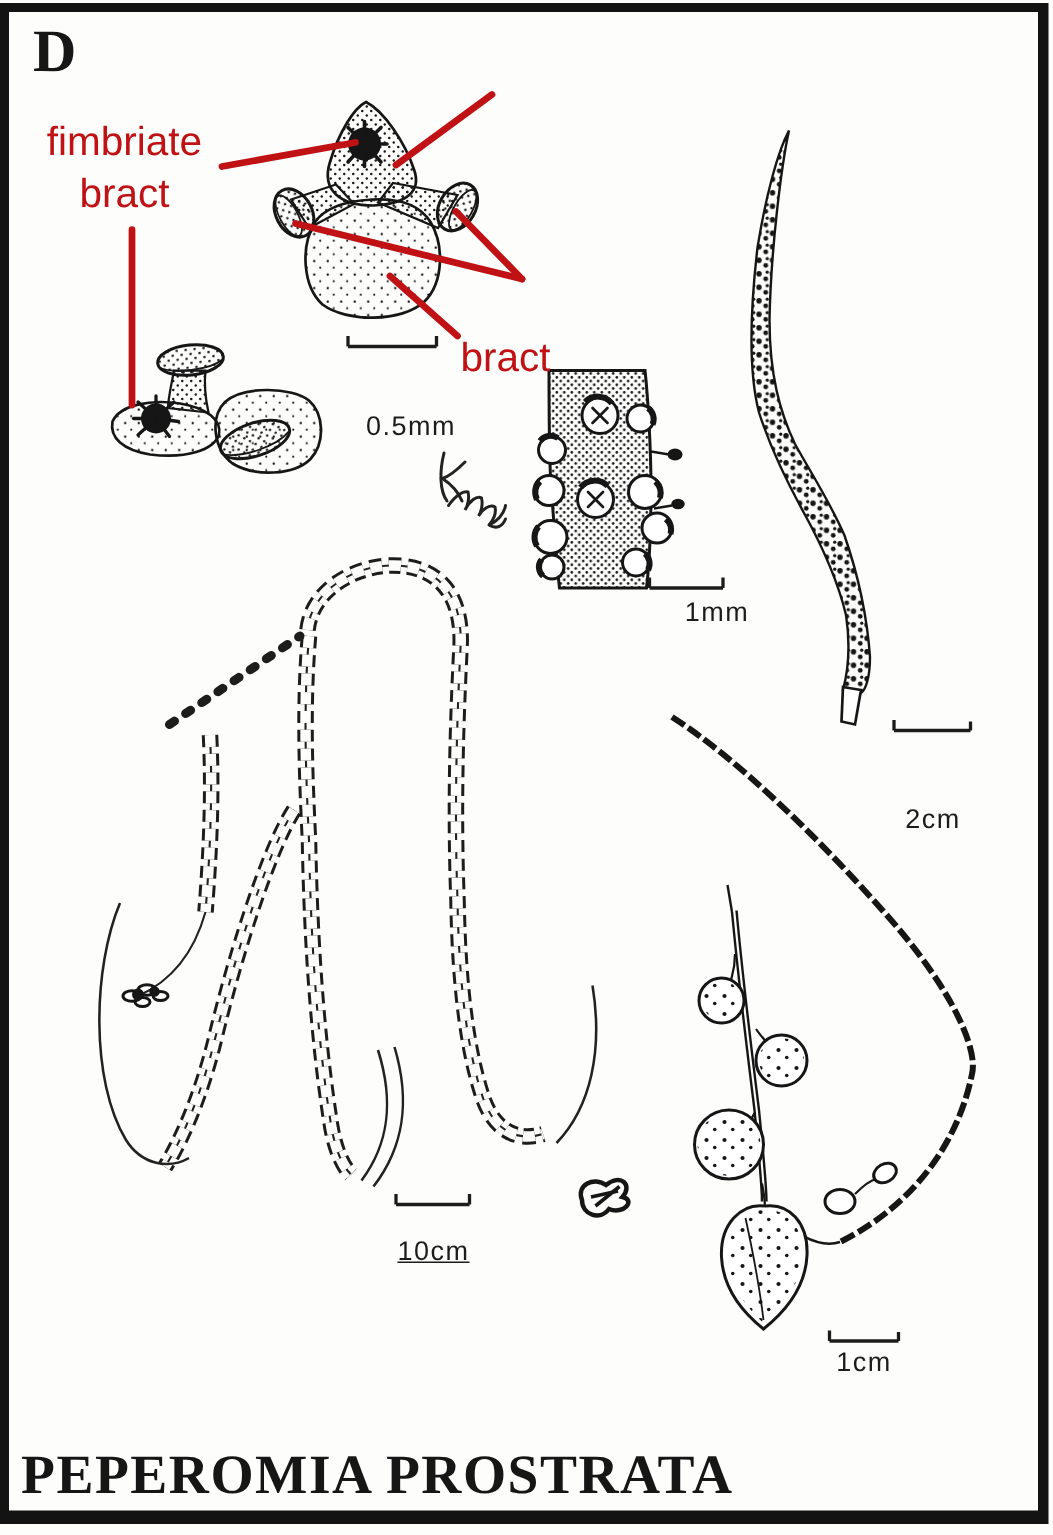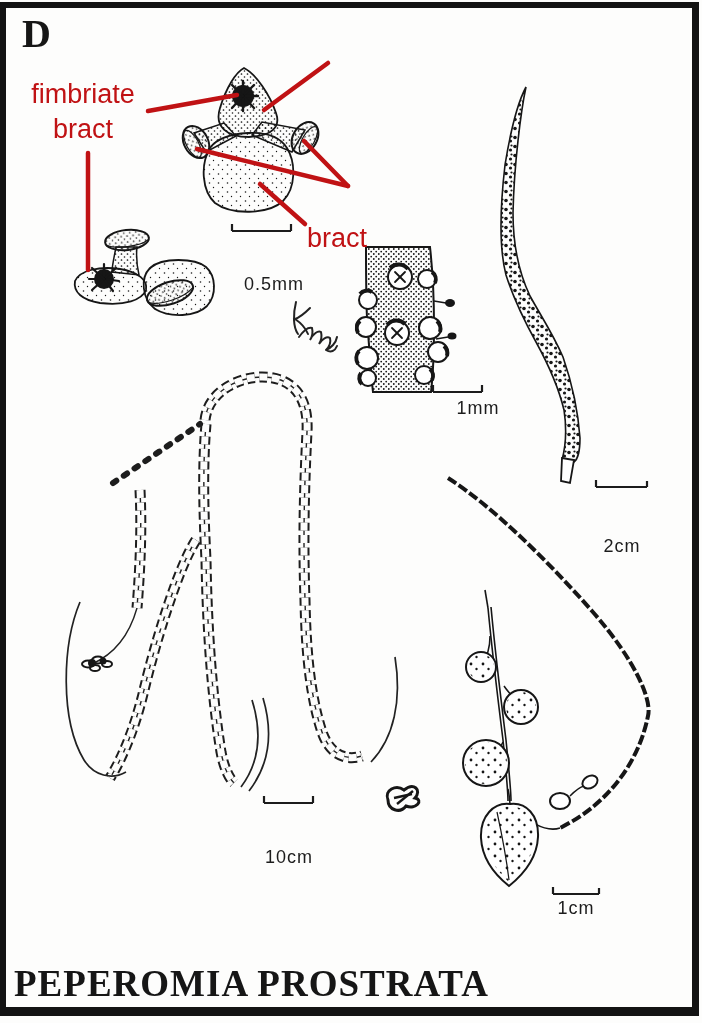--- a/index.html
+++ b/index.html
@@ -294,18 +294,18 @@
   </svg>
 
   <div class="panel-letter">D</div>
 
   <div class="red-label center" style="left:16px;top:77px;width:134px;">fimbriate bract</div>
   <div class="red-label" style="left:307px;top:201px;margin-top:20px;">bract</div>
 
   <div class="scale-label" style="left:236px;top:235px;width:76px;margin-top:39px;">0.5mm</div>
   <div class="scale-label" style="left:448px;top:398px;width:60px;">1mm</div>
   <div class="scale-label" style="left:592px;top:492px;width:60px;margin-top:44px;">2cm</div>
-  <div class="scale-label" style="left:257px;top:847px;width:64px;">10cm</div>
+  <div class="scale-label" style="left:257px;top:824px;width:64px;text-decoration:underline;">10cm</div>
   <div class="scale-label" style="left:546px;top:898px;width:60px;">1cm</div>
 
   <div class="title">PEPEROMIA PROSTRATA</div>
 
 </div>
 
 </body></html>

